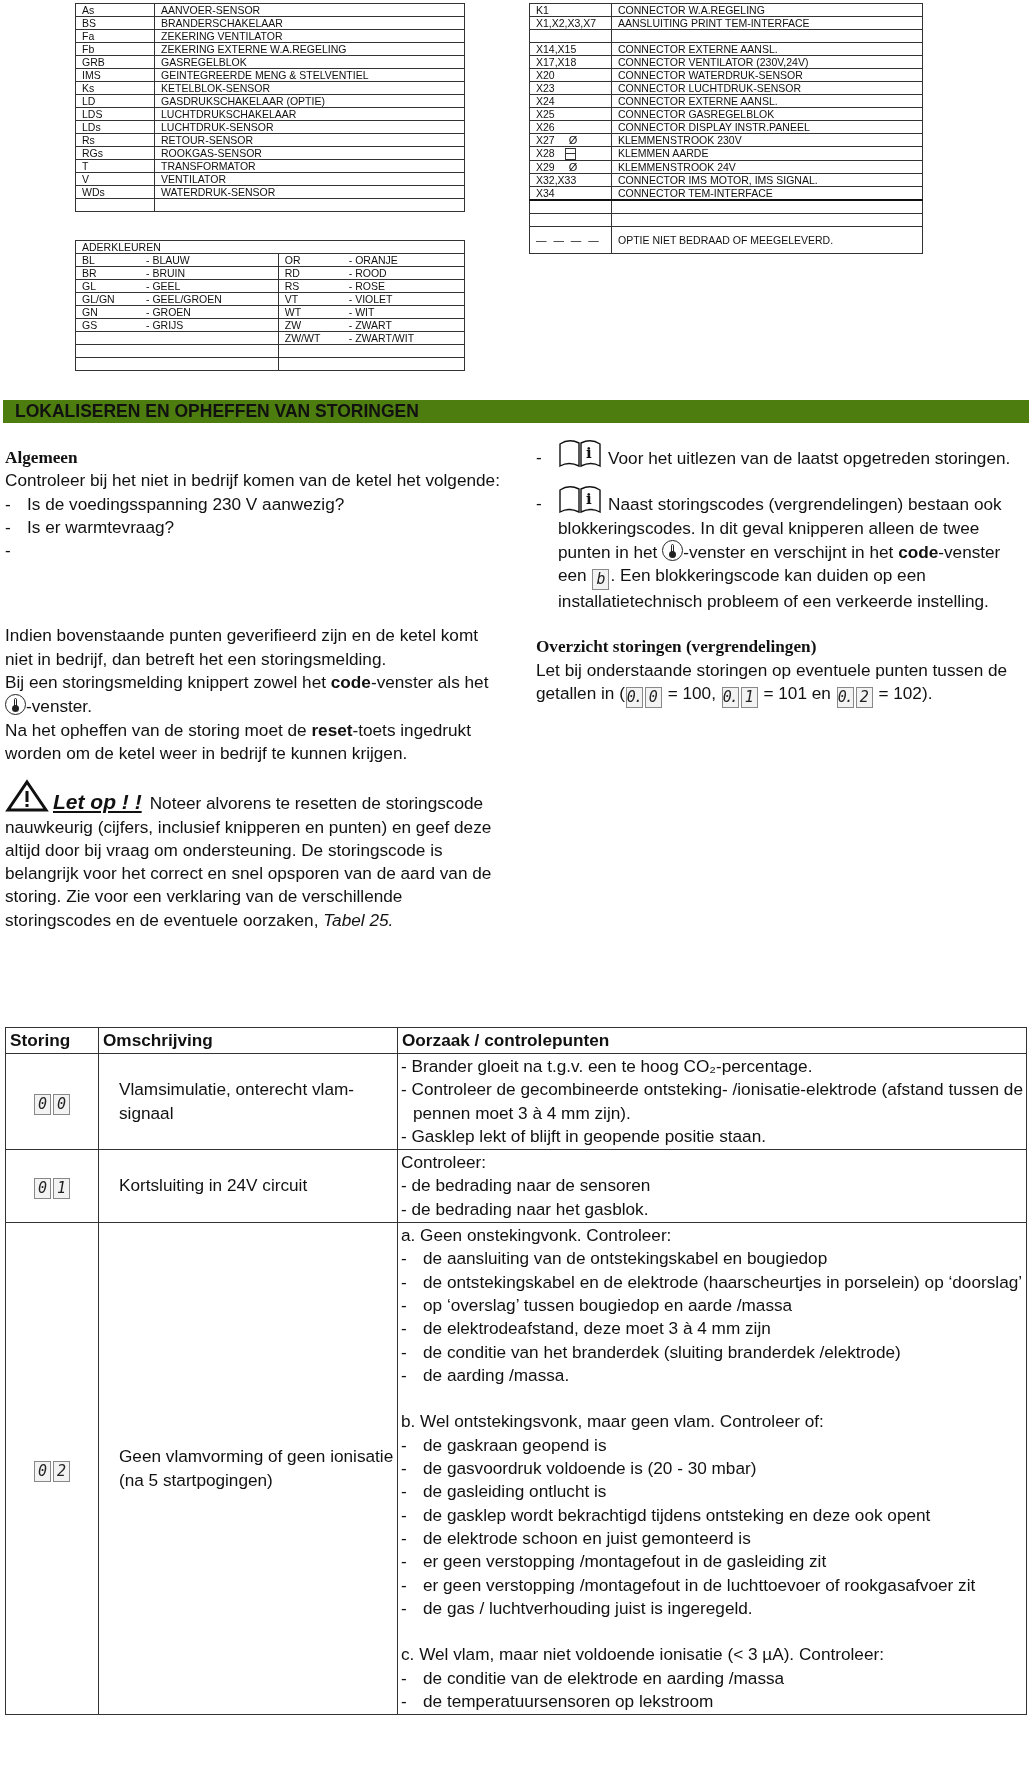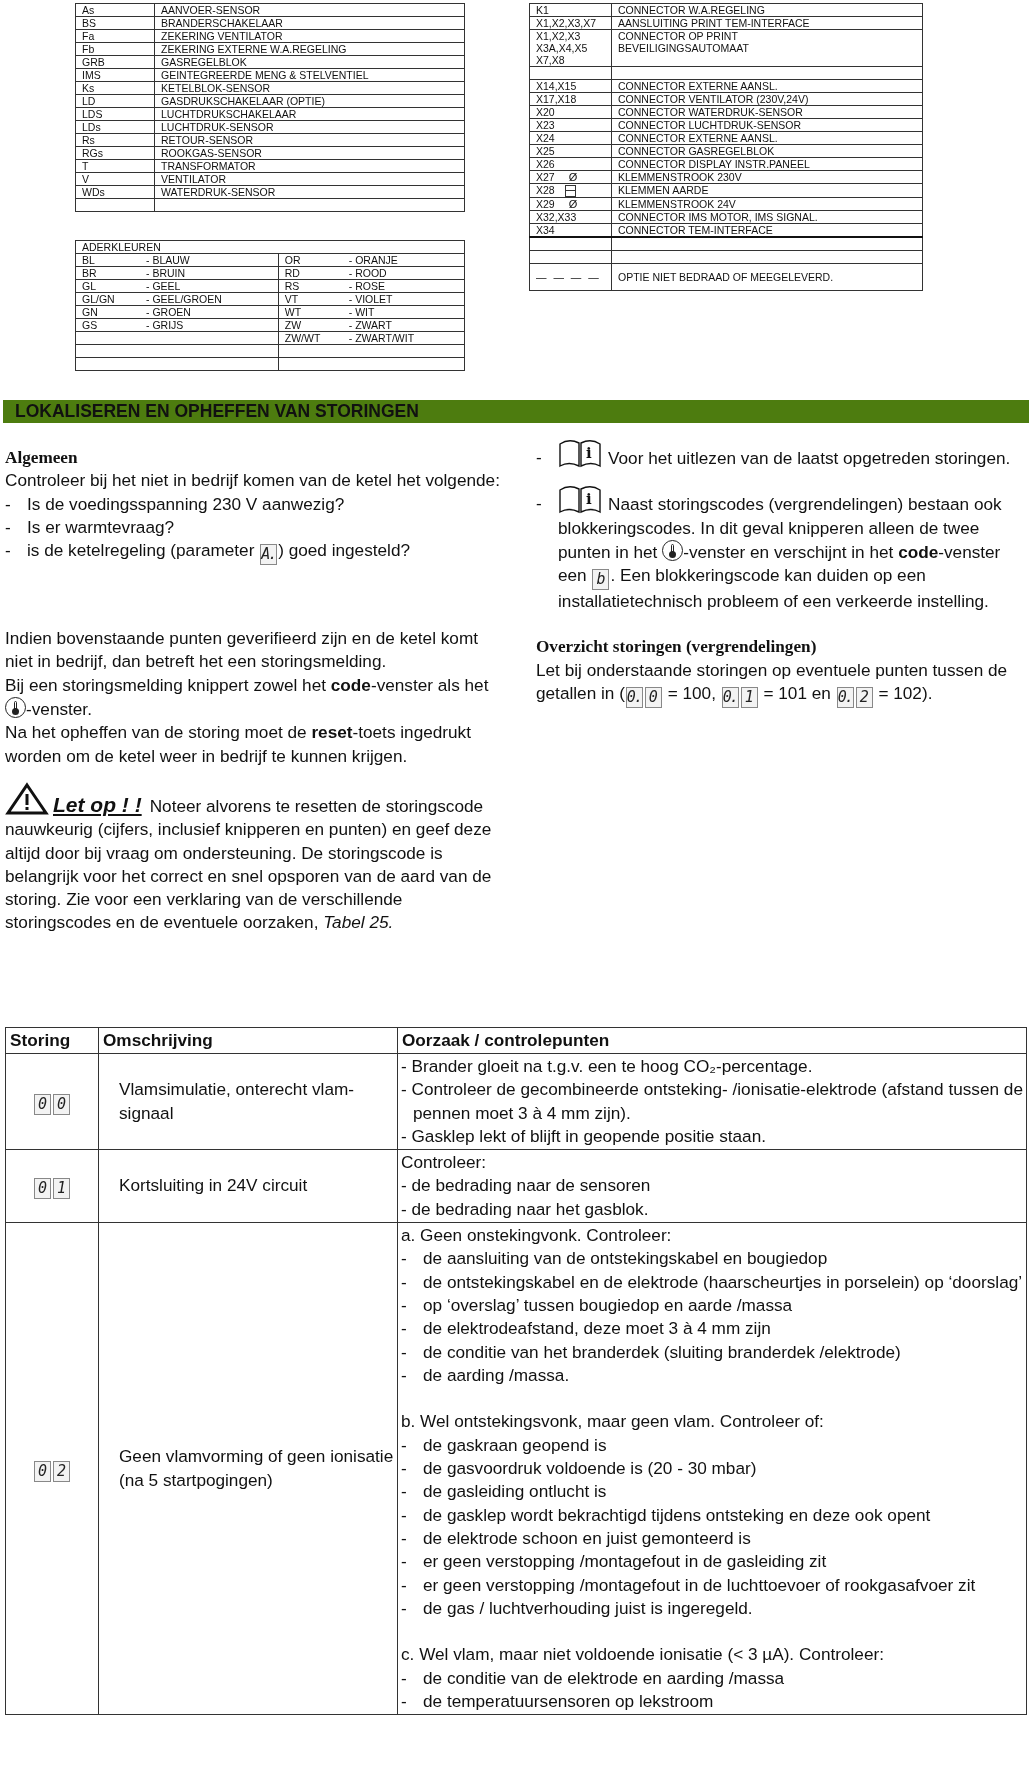--- a/index.html
+++ b/index.html
@@ -141,31 +141,20 @@
   <tbody>
     <tr>
         <td class="k">K1</td>
         <td>CONNECTOR W.A.REGELING</td>
       </tr>
     <tr>
         <td class="k">X1,X2,X3,X7</td>
         <td>AANSLUITING PRINT TEM-INTERFACE</td>
       </tr>
     <tr>
-      <td class="k">
-        <div>X1,X2,X3</div>
-        <div>X3A,X4,X5</div>
-        <div>X7,X8</div>
-      </td>
-      <td>
-        <div>CONNECTOR OP PRINT</div>
-        <div>BEVEILIGINGSAUTOMAAT</div>
-      </td>
-    </tr>
-    <tr>
         <td class="k"></td>
         <td></td>
       </tr>
     <tr>
         <td class="k">X14,X15</td>
         <td>CONNECTOR EXTERNE AANSL.</td>
       </tr>
     <tr>
         <td class="k">X17,X18</td>
         <td>CONNECTOR VENTILATOR (230V,24V)</td>
@@ -295,21 +284,20 @@
   <div class="bl">
       <span class="dash">-</span>
       <span>Is de voedingsspanning 230 V aanwezig?</span>
     </div>
   <div class="bl">
       <span class="dash">-</span>
       <span>Is er warmtevraag?</span>
     </div>
   <div class="bl">
       <span class="dash">-</span>
-      <span><span>is de ketelregeling (parameter </span><span class="lcd dot">A</span><span>) goed ingesteld?</span></span>
     </div>
 
   <div style="margin-top:62px">Indien bovenstaande punten geverifieerd zijn en de ketel komt niet in bedrijf, dan betreft het een storings­melding.</div>
   <div><span>Bij een storingsmelding knippert zowel het </span><b>code</b><span>-venster als het </span><span class="thermo"></span><span>-venster.</span></div>
   <div><span>Na het opheffen van de storing moet de </span><b>reset</b><span>-toets ingedrukt worden om de ketel weer in bedrijf te kunnen krijgen.</span></div>
 
   <div style="margin-top:14px">
     <svg class="warn" viewBox="0 0 44 34">
       <polygon points="22,3 41,31 3,31" fill="none" stroke="#111" stroke-width="3"></polygon>
       <rect x="20.5" y="12" width="3" height="11" fill="#111"></rect>

